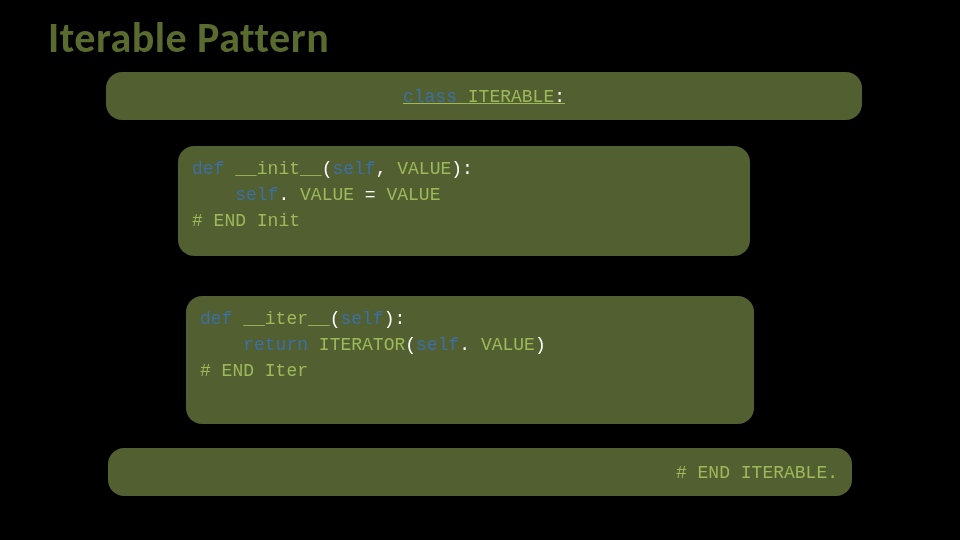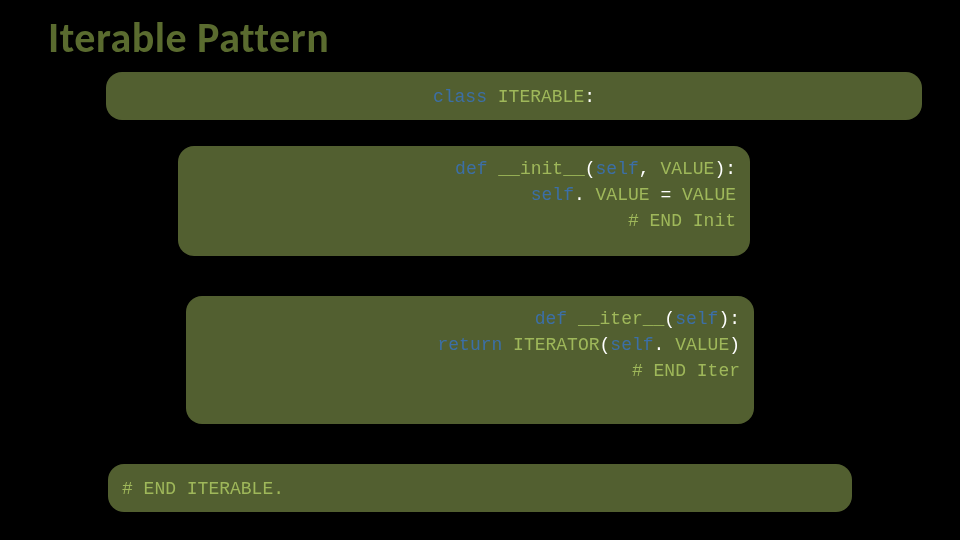--- a/index.html
+++ b/index.html
@@ -16,28 +16,27 @@
   .box {
     position: absolute;
     background: #525f30;
     border-radius: 16px;
     padding: 10px 14px;
     font-family: "Courier New", monospace;
     font-size: 18px;
     line-height: 1.45;
     color: #9fb85a;
     white-space: pre;
-    text-align: right;
   }
   .box .c-white { color: #ffffff; }
   .box .c-blue  { color: #3c6fa6; }
-  .box-class { left: 106px; top: 72px;  width: 816px; height: 48px; text-align: center; padding-top: 12px; }
+  .box-class { left: 106px; top: 72px;  width: 756px; height: 48px; text-align: center; padding-top: 12px; text-decoration: underline; }
   .box-init  { left: 178px; top: 146px; width: 572px; height: 110px; }
   .box-iter  { left: 186px; top: 296px; width: 568px; height: 128px; }
-  .box-end   { left: 108px; top: 448px; width: 744px; height: 48px;  text-align: left; padding-top: 12px; margin-top: 16px; }
+  .box-end   { left: 108px; top: 448px; width: 744px; height: 48px;  text-align: right; padding-top: 12px; }
 </style>
 </head>
 <body>
 
 <div class="slide">
   <div class="title">Iterable Pattern</div>
 
   <div class="box box-class"><span class="c-blue">class</span><span> </span><span>ITERABLE</span><span class="c-white">:</span></div>
 
   <div class="box box-init"><span class="c-blue">def</span><span> __init__</span><span class="c-white">(</span><span class="c-blue">self</span><span class="c-white">, </span><span>VALUE</span><span class="c-white">):</span>

